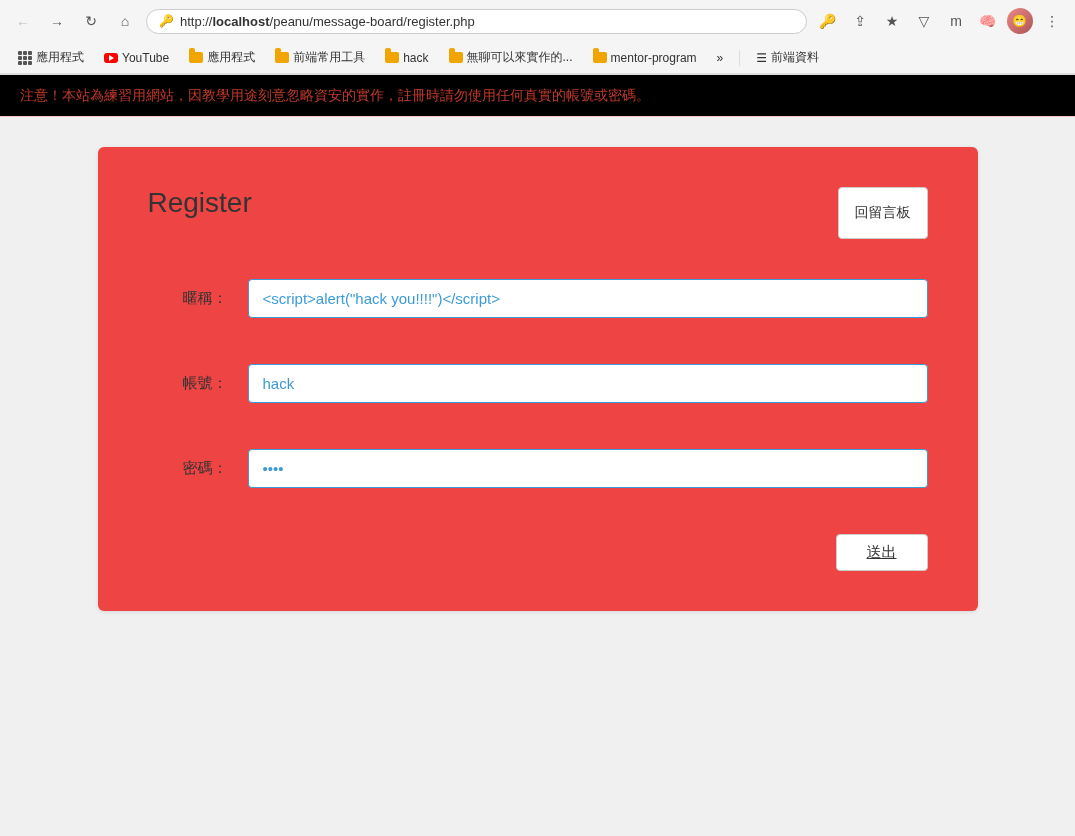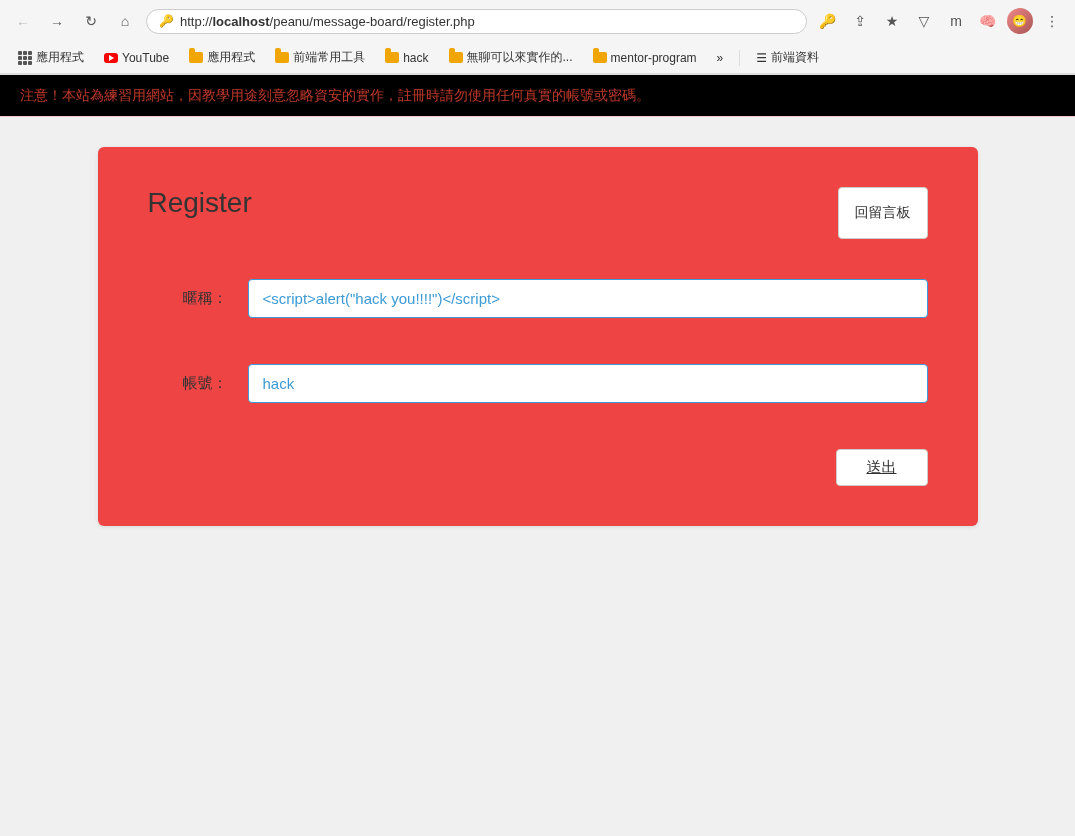--- a/index.html
+++ b/index.html
@@ -399,19 +399,23 @@
     <div class="form-row">
       <label class="form-label">暱稱：</label>
       <input class="form-input" type="text" value="&lt;script&gt;alert(&quot;hack you!!!!&quot;)&lt;/script&gt;" style="">
     </div>
 
     <div class="form-row">
       <label class="form-label">帳號：</label>
       <input class="form-input" type="text" value="hack" style="">
     </div>
 
+    <div class="form-row">
+      <label class="form-label">密碼：</label>
+      <input class="form-input" type="password" value="1234" style="">
+    </div>
 
     <div class="form-actions">
       <button class="submit-btn">送出</button>
     </div>
 
   </div>
 </div>
 
 </body></html>

